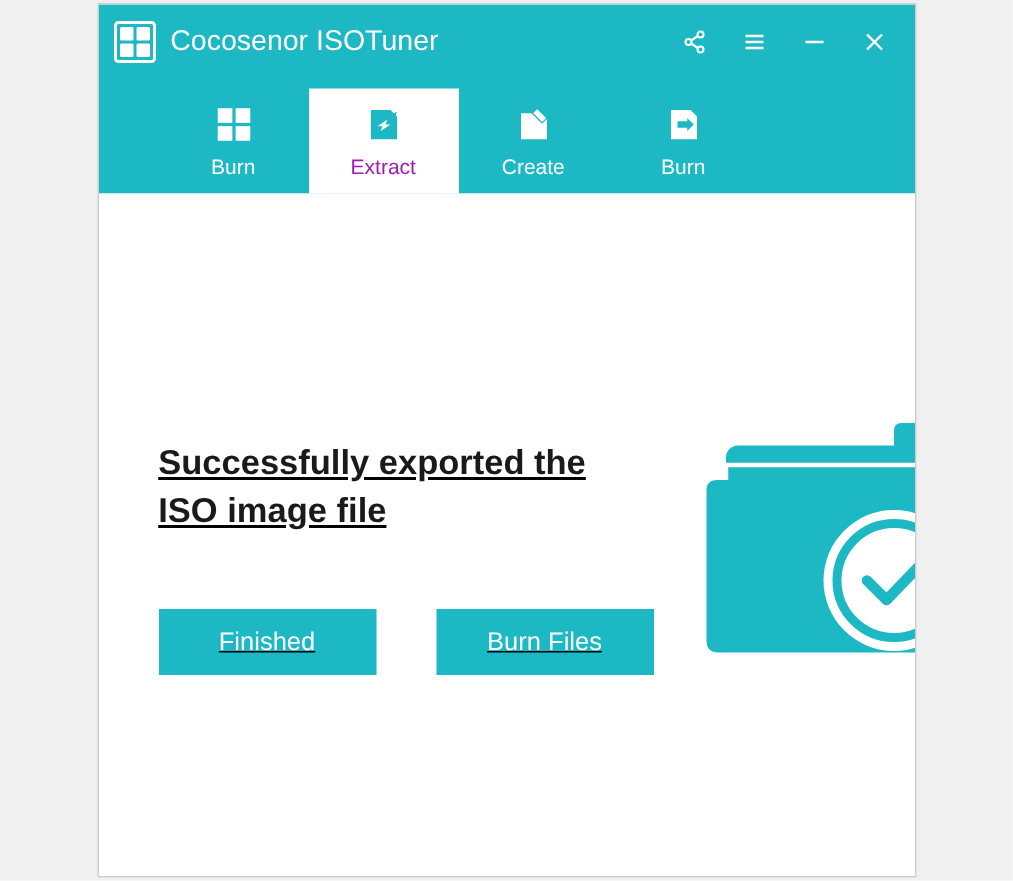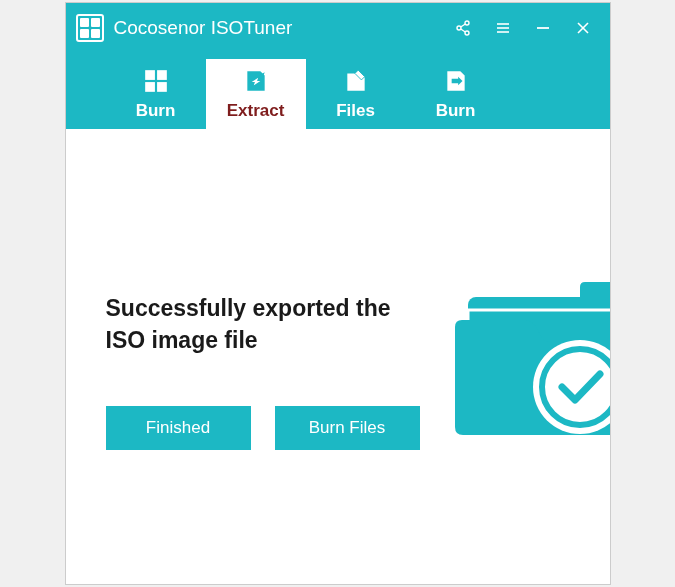--- a/index.html
+++ b/index.html
@@ -77,55 +77,55 @@
       display: flex;
       flex-direction: column;
       align-items: center;
       justify-content: center;
       gap: 6px;
       cursor: pointer;
       color: #fff;
     }
     .tab.active {
       background: #fff;
-      color: #7f1d1d;
+      color: #a21caf;
     }
     .tab-icon {
       width: 28px;
       height: 28px;
       display: flex;
       align-items: center;
       justify-content: center;
     }
     .tab-label {
-      font-size: 17px;
-      font-weight: bold;
+      font-size: 14px;
     }
     .content {
       flex: 1;
       background: #fff;
       padding: 40px 40px 40px 40px;
       display: flex;
       align-items: center;
       gap: 30px;
+      text-decoration: underline;
     }
     .content-left {
       flex: 1;
       padding-top: 30px;
     }
     .message {
       font-size: 23px;
       font-weight: 700;
       color: #1a1a1a;
       line-height: 1.35;
       margin-bottom: 50px;
     }
     .buttons {
       display: flex;
-      gap: 24px;
+      gap: 40px;
     }
     .btn {
       background: #1cb8c4;
       color: #fff;
       border: none;
       width: 145px;
       height: 44px;
       font-size: 17px;
       cursor: pointer;
       display: flex;
@@ -203,21 +203,21 @@
         </div>
         <div class="tab-label">Extract</div>
       </div>
       <div class="tab">
         <div class="tab-icon">
           <svg width="26" height="26" viewBox="0 0 24 24" fill="#fff">
             <path d="M4 5 L16 5 L20 9 L20 21 L4 21 Z"></path>
             <path d="M14 2 L20 8 L17 11 L11 5 Z" fill="#fff" stroke="#1cb8c4" stroke-width="0.8"></path>
           </svg>
         </div>
-        <div class="tab-label">Files</div>
+        <div class="tab-label">Create</div>
       </div>
       <div class="tab">
         <div class="tab-icon">
           <svg width="26" height="26" viewBox="0 0 24 24" fill="#fff">
             <path d="M4 3 L16 3 L20 7 L20 21 L4 21 Z"></path>
             <path d="M8 10 L14 10 L14 8 L18 12 L14 16 L14 14 L8 14 Z" fill="#1cb8c4"></path>
           </svg>
         </div>
         <div class="tab-label">Burn</div>
       </div>

